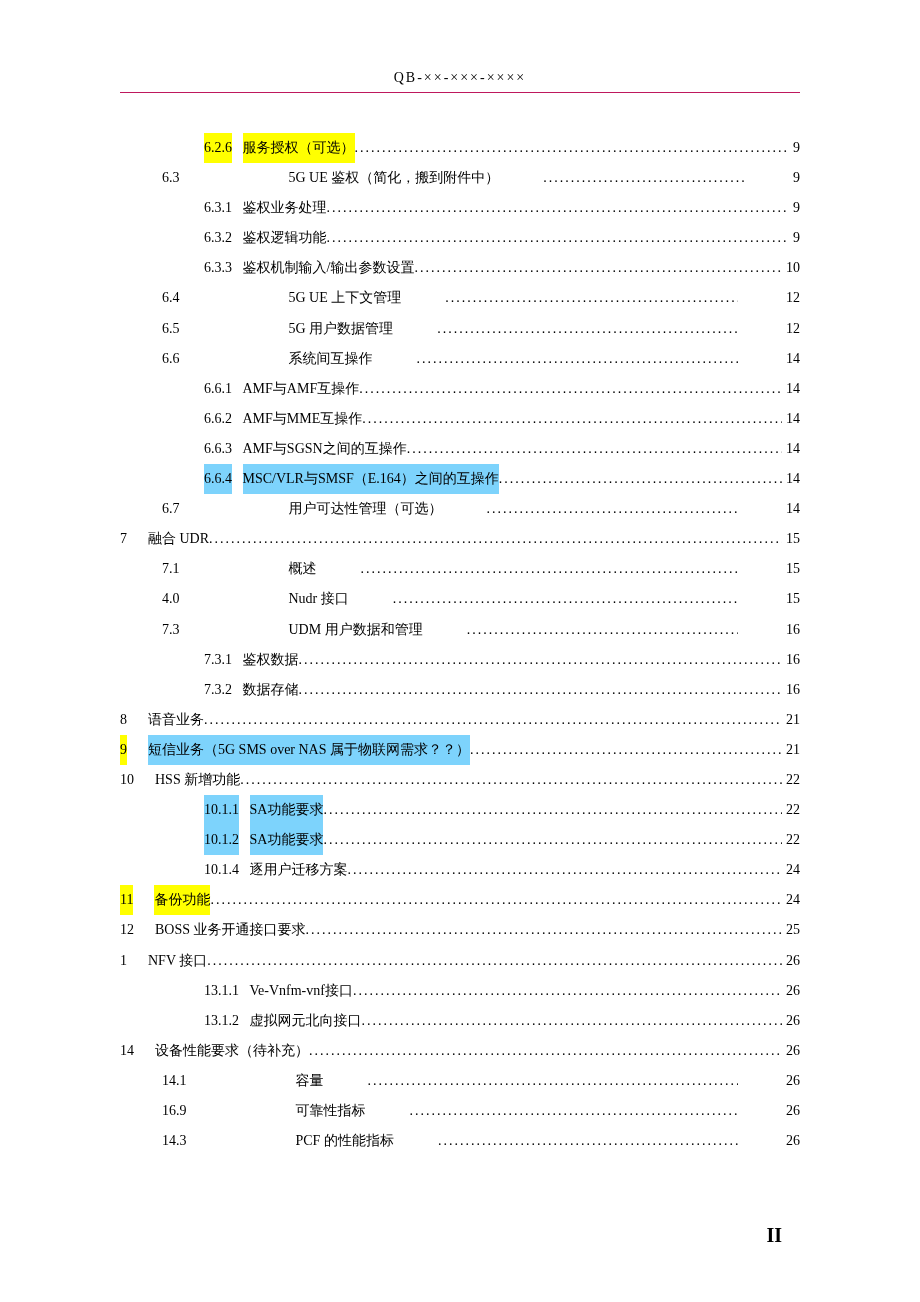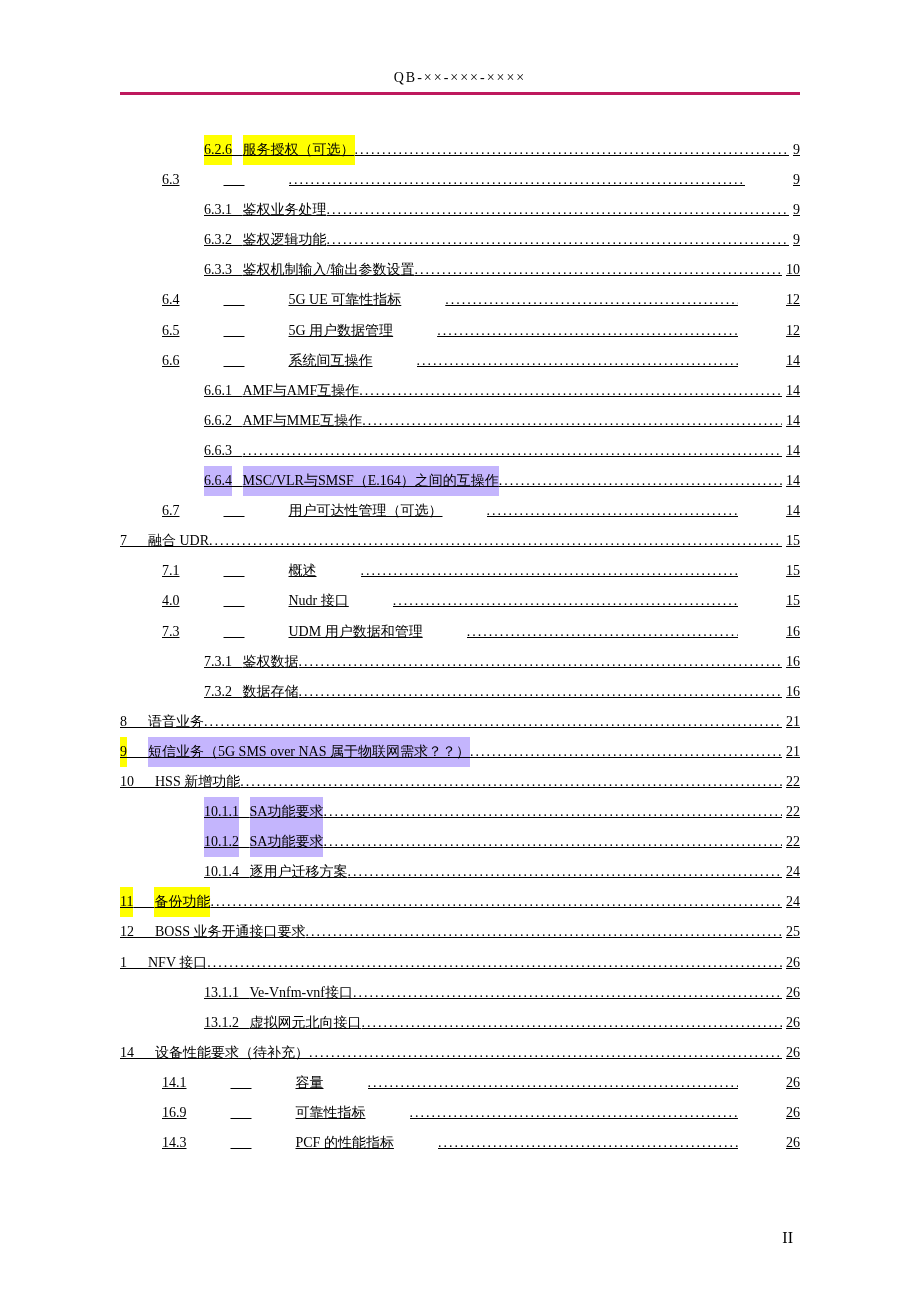--- a/index.html
+++ b/index.html
@@ -15,80 +15,81 @@
     height: 1302px;
     position: relative;
     box-sizing: border-box;
     padding: 70px 120px 60px 120px;
   }
   .header {
     text-align: center;
     font-size: 14px;
     letter-spacing: 2px;
     padding-bottom: 6px;
-    border-bottom: 3px solid #be185d;
+    border-bottom: 1px solid #be185d;
     margin-bottom: 40px;
   }
   .toc {
     line-height: 2.15;
   }
   .toc-line {
     display: flex;
     align-items: center;
     white-space: nowrap;
-    text-decoration: underline;
   }
   .num {
     display: inline-block;
     white-space: pre;
   }
   .title {
     white-space: pre;
   }
   .hl-yellow { background: #ffff00; }
-  .hl-magenta { background: #c4b5fd; }
+  .hl-magenta { background: #7dd3fc; }
   .leader {
     flex: 1 1 auto;
     overflow: hidden;
     letter-spacing: 2px;
     color: #000;
   }
   .leader::after {
     content: ".......................................................................................................................................................................................";
   }
   .pagenum {
     padding-left: 4px;
   }
   .lvl0 { padding-left: 0; }
   .lvl1 { padding-left: 42px; gap: 44px; }
   .lvl2 { padding-left: 84px; }
   .footer-pg {
     position: absolute;
-    right: 127px;
+    right: 138px;
     bottom: 55px;
-    font-size: 16px;
+    font-size: 20px;
+    font-weight: bold;
   }
 </style>
 </head>
 <body>
 
 <div class="page">
   <div class="header">QB-××-×××-××××</div>
 
   <div class="toc" id="toc">
       <div class="toc-line lvl2">
         <span class="num hl-yellow">6.2.6</span>
         <span style="white-space: pre;">   </span>
         <span class="title hl-yellow">服务授权（可选）</span>
         <span class="leader"></span>
         <span class="pagenum"> 9</span>
       </div>
       <div class="toc-line lvl1">
         <span class="num">6.3</span>
         <span style="white-space: pre;">      </span>
+        <span class="title">5G UE 鉴权（简化，搬到附件中）</span>
         <span class="leader"></span>
         <span class="pagenum"> 9</span>
       </div>
       <div class="toc-line lvl2">
         <span class="num">6.3.1</span>
         <span style="white-space: pre;">   </span>
         <span class="title">鉴权业务处理</span>
         <span class="leader"></span>
         <span class="pagenum"> 9</span>
       </div>
@@ -102,21 +103,21 @@
       <div class="toc-line lvl2">
         <span class="num">6.3.3</span>
         <span style="white-space: pre;">   </span>
         <span class="title">鉴权机制输入/输出参数设置</span>
         <span class="leader"></span>
         <span class="pagenum"> 10</span>
       </div>
       <div class="toc-line lvl1">
         <span class="num">6.4</span>
         <span style="white-space: pre;">      </span>
-        <span class="title">5G UE 可靠性指标</span>
+        <span class="title">5G UE 上下文管理</span>
         <span class="leader"></span>
         <span class="pagenum"> 12</span>
       </div>
       <div class="toc-line lvl1">
         <span class="num">6.5</span>
         <span style="white-space: pre;">      </span>
         <span class="title">5G 用户数据管理</span>
         <span class="leader"></span>
         <span class="pagenum"> 12</span>
       </div>
@@ -137,20 +138,21 @@
       <div class="toc-line lvl2">
         <span class="num">6.6.2</span>
         <span style="white-space: pre;">   </span>
         <span class="title">AMF与MME互操作</span>
         <span class="leader"></span>
         <span class="pagenum"> 14</span>
       </div>
       <div class="toc-line lvl2">
         <span class="num">6.6.3</span>
         <span style="white-space: pre;">   </span>
+        <span class="title">AMF与SGSN之间的互操作</span>
         <span class="leader"></span>
         <span class="pagenum"> 14</span>
       </div>
       <div class="toc-line lvl2">
         <span class="num hl-magenta">6.6.4</span>
         <span style="white-space: pre;">   </span>
         <span class="title hl-magenta">MSC/VLR与SMSF（E.164）之间的互操作</span>
         <span class="leader"></span>
         <span class="pagenum"> 14</span>
       </div>

